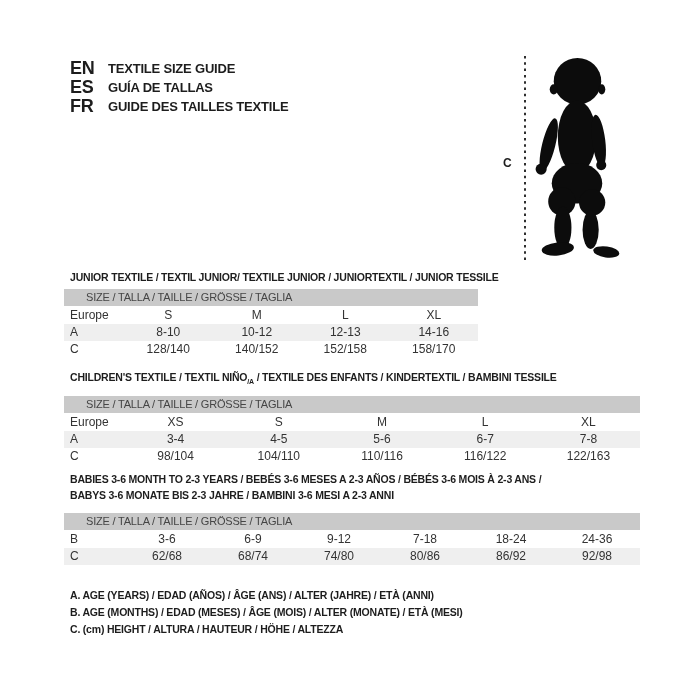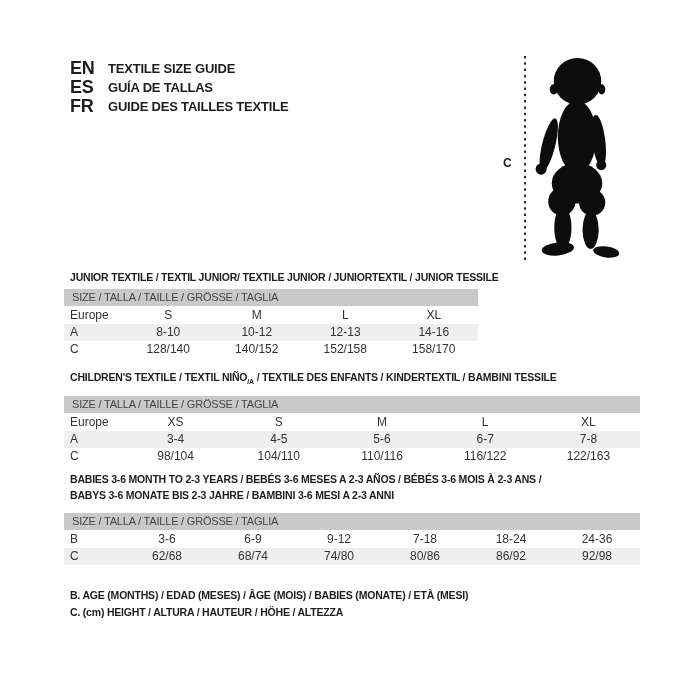--- a/index.html
+++ b/index.html
@@ -21,21 +21,21 @@
 
   
   .sec-title { position:absolute; font-weight:bold; font-size:10.5px; letter-spacing:-0.2px; color:#1d1d1d; white-space:nowrap; }
   .sec-title .sub { font-size:7px; vertical-align:sub; }
   .sec-title.two-line { white-space:normal; line-height:16px; }
   .sec-title .tline { display:block; white-space:nowrap; }
 
   .stable { position:absolute; }
   .size-bar {
     height:17px; line-height:17px; background:#c9c9c9; color:#454545;
-    font-size:11px; padding-left:8px; margin-bottom:1px; letter-spacing:-0.2px;
+    font-size:11px; padding-left:22px; margin-bottom:1px; letter-spacing:-0.2px;
   }
   .trow { display:flex; height:17px; line-height:17px; font-size:12px; color:#333333; }
   .trow.shaded { background:#efefef; }
   .tlabel { width:60px; padding-left:6px; box-sizing:border-box; text-align:left; }
   .tcell { flex:1; text-align:center; }
 
   
   .notes { position:absolute; left:70px; top:587px; }
   .note-line { height:17px; line-height:17px; font-weight:bold; font-size:10.5px; letter-spacing:-0.2px; color:#1d1d1d; white-space:nowrap; }
 </style>
@@ -164,17 +164,18 @@
           <span class="tcell">68/74</span>
           <span class="tcell">74/80</span>
           <span class="tcell">80/86</span>
           <span class="tcell">86/92</span>
           <span class="tcell">92/98</span>
         </div>
       </div>
   </div>
 
   <div class="notes">
-    <div class="note-line">B. AGE (MONTHS) / EDAD (MESES) / ÂGE (MOIS) / BABIES (MONATE) / ETÀ (MESI)</div>
+    <div class="note-line">A. AGE (YEARS) / EDAD (AÑOS) / ÂGE (ANS) / ALTER (JAHRE) / ETÀ (ANNI)</div>
+    <div class="note-line">B. AGE (MONTHS) / EDAD (MESES) / ÂGE (MOIS) / ALTER (MONATE) / ETÀ (MESI)</div>
     <div class="note-line">C. (cm) HEIGHT / ALTURA / HAUTEUR / HÖHE / ALTEZZA</div>
   </div>
 
 </div>
 
 </body></html>

